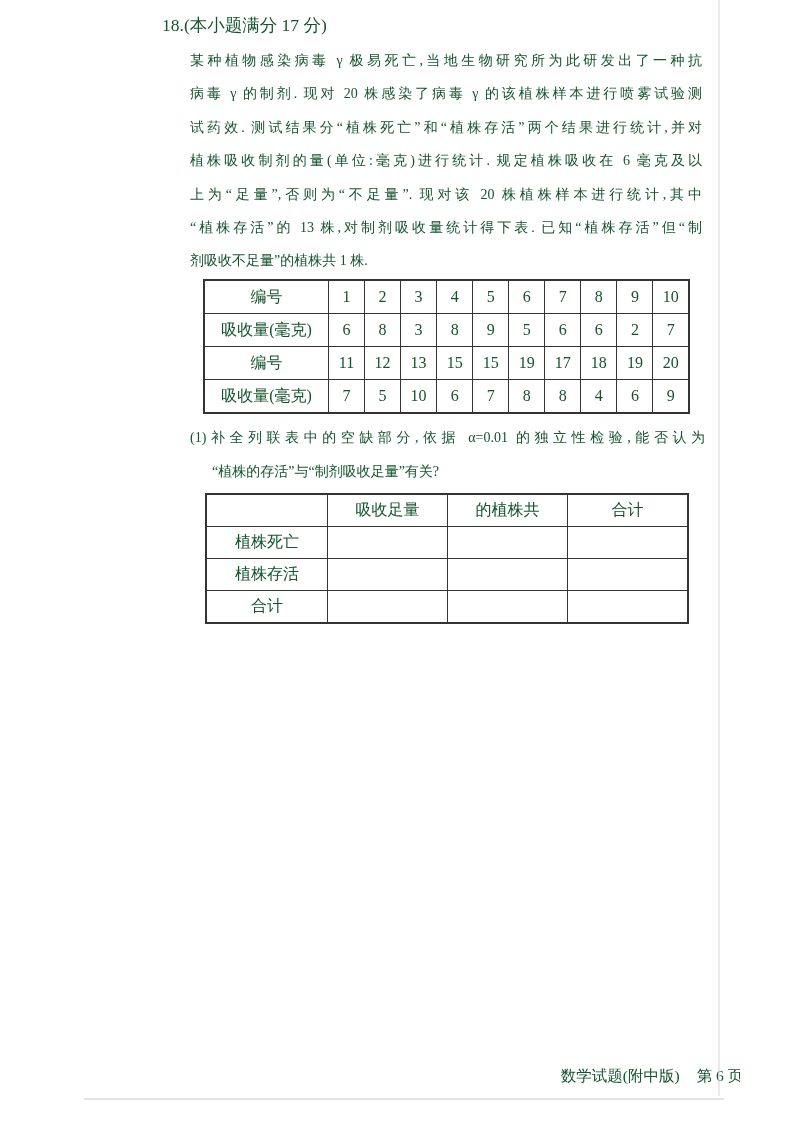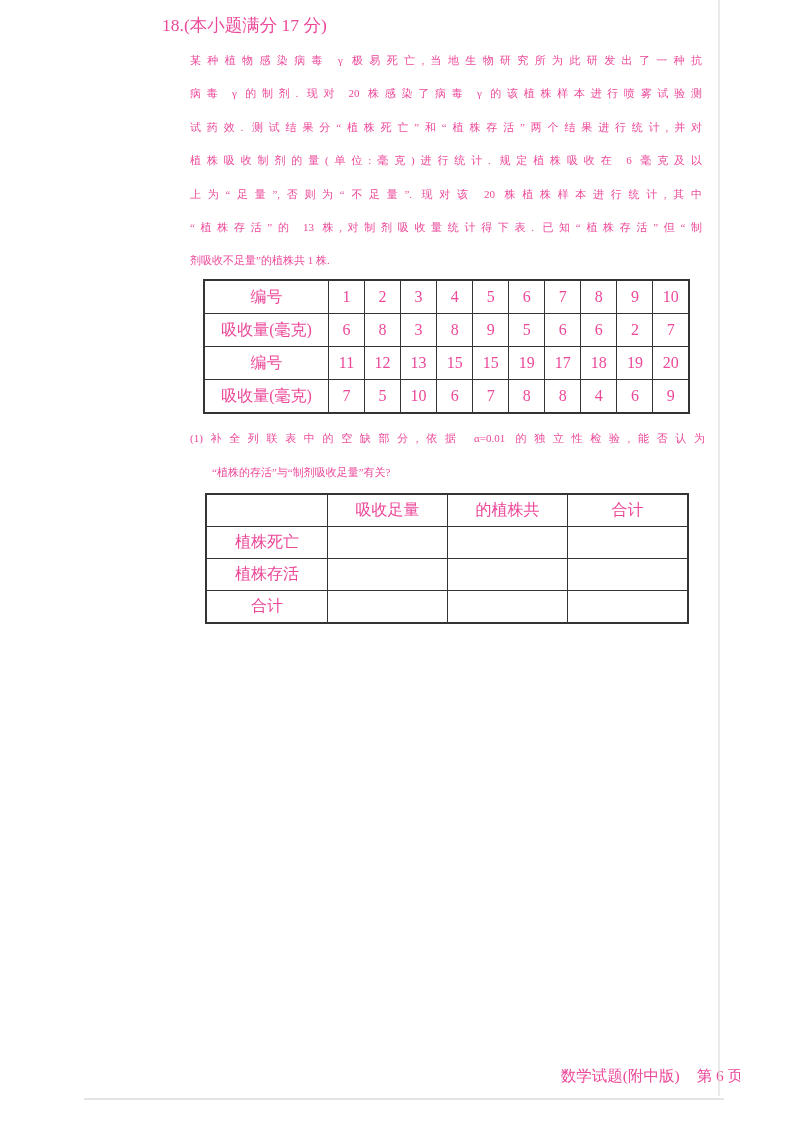--- a/index.html
+++ b/index.html
@@ -1,33 +1,33 @@
 <!DOCTYPE html>
 <html><head>
 <meta charset="utf-8">
 <style>
   html,body{margin:0;padding:0;background:#ffffff;}
   .page{
     position:relative;
     width:740px;height:1132px;
     background:#ffffff;
     font-family:"Liberation Serif","DejaVu Serif",serif;
-    color:#ec4899;
+    color:#14532d;
     overflow:hidden;
   }
   .problem-number{
     position:absolute;left:162px;top:13px;
     font-size:17.5px;line-height:24px;white-space:nowrap;
   }
   .body-text{
     position:absolute;left:190px;top:44px;width:512px;
   }
   .line{
     height:33.4px;line-height:33.4px;
-    font-size:11px;
+    font-size:14px;
     text-align:justify;
   }
   .line.full{ text-align-last:justify; }
   .q1-block{
     position:absolute;left:190px;top:421px;width:515px;
   }
   .q1-block .line{ height:34px;line-height:34px; }
   .q1-indent{ padding-left:22px; }
   table{
     border-collapse:collapse;

